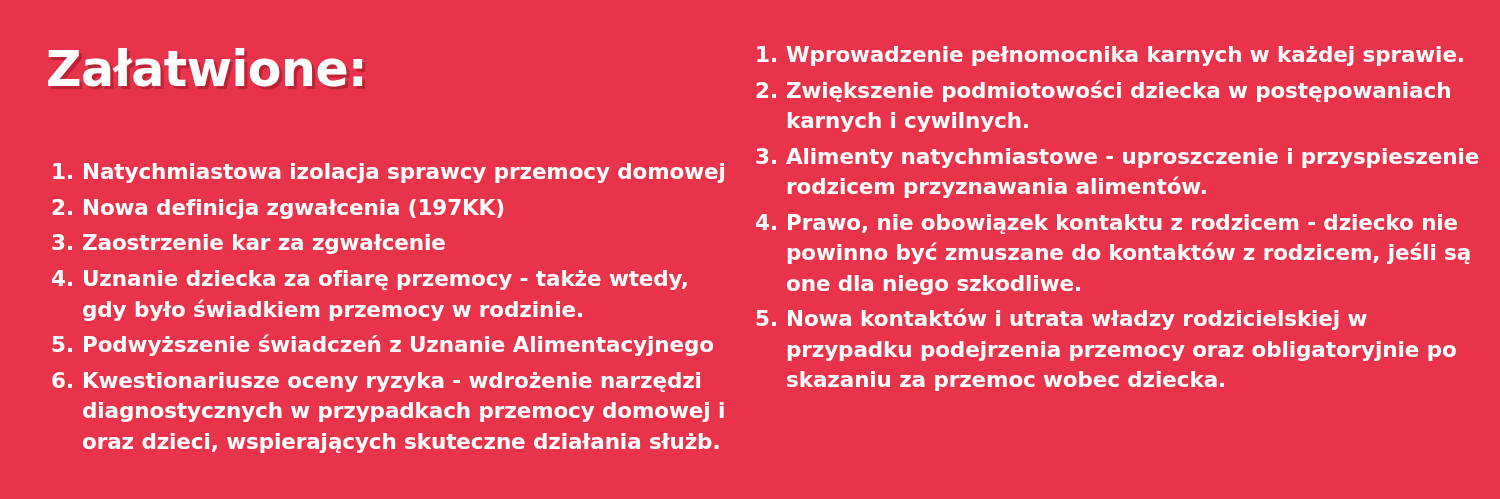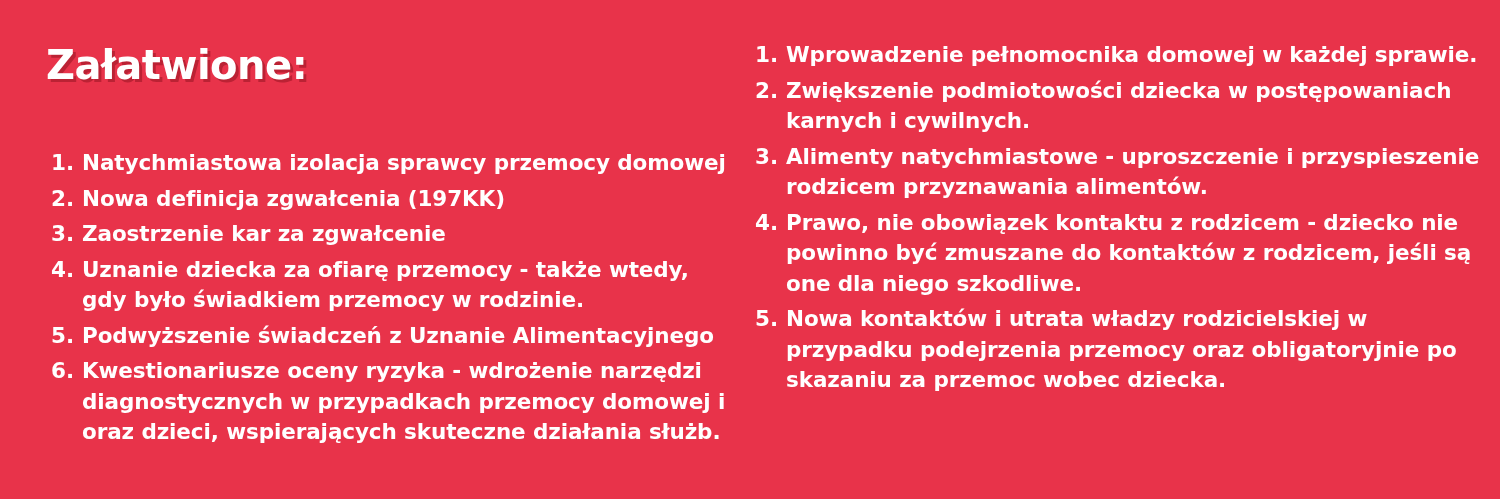--- a/index.html
+++ b/index.html
@@ -28,21 +28,21 @@
     width: 740px;
     padding: 0 0 0 46px;
   }
   .col-right {
     width: 760px;
     padding: 0 20px 0 0;
   }
   .heading {
     color: #ffffff;
     font-weight: bold;
-    font-size: 40px;
+    font-size: 49px;
     letter-spacing: -0.5px;
     line-height: 1.05;
     text-shadow: 3px 3px 0 rgba(150, 20, 35, 0.55);
     margin: 0;
     padding: 0;
   }
   .heading-left {
     padding-top: 44px;
   }
   .heading-right {
@@ -109,21 +109,21 @@
       <li>Nowa definicja zgwałcenia  (197KK)</li>
       <li>Zaostrzenie kar za zgwałcenie</li>
       <li>Uznanie dziecka za ofiarę przemocy - także wtedy, gdy było świadkiem przemocy w rodzinie.</li>
       <li>Podwyższenie świadczeń z Uznanie Alimentacyjnego</li>
       <li>Kwestionariusze oceny ryzyka - wdrożenie narzędzi diagnostycznych w przypadkach przemocy domowej i oraz dzieci, wspierających skuteczne działania służb.</li>
     </ol>
   </div>
 
   <div class="column col-right">
     <ol class="list list-right">
-      <li>Wprowadzenie pełnomocnika domowej w każdej sprawie.</li>
+      <li>Wprowadzenie pełnomocnika karnych w każdej sprawie.</li>
       <li>Zwiększenie podmiotowości dziecka w postępowaniach karnych i cywilnych.</li>
       <li>Alimenty natychmiastowe - uproszczenie i przyspieszenie rodzicem przyznawania alimentów.</li>
       <li>Prawo, nie obowiązek kontaktu z rodzicem - dziecko nie powinno być zmuszane do kontaktów z rodzicem, jeśli są one dla niego szkodliwe.</li>
       <li>Nowa kontaktów i utrata władzy rodzicielskiej w przypadku podejrzenia przemocy oraz obligatoryjnie po skazaniu za przemoc wobec dziecka.</li>
     </ol>
   </div>
 
 </div>
 
 </body></html>

